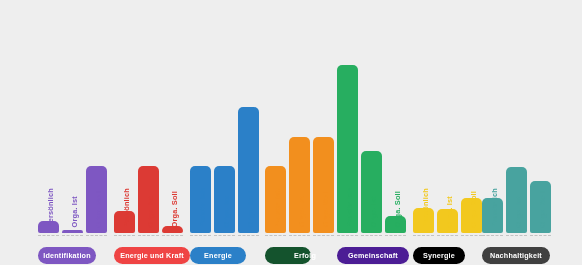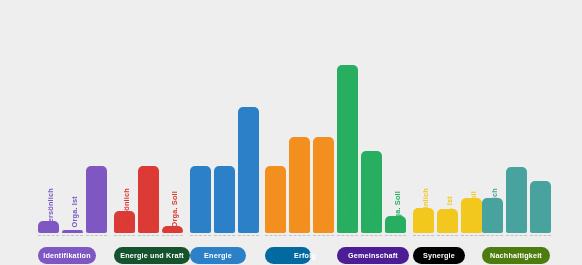--- a/index.html
+++ b/index.html
@@ -137,21 +137,21 @@
           </div>
           <div class="bar-slot">
             <div class="bar" style="height: 67.2px; background: rgb(220, 58, 52);"></div>
             <span class="bar-label" style="color: rgb(220, 58, 52);">Orga. Ist</span>
           </div>
           <div class="bar-slot">
             <div class="bar" style="height: 6.72px; background: rgb(220, 58, 52);"></div>
             <span class="bar-label" style="color: rgb(220, 58, 52);">Orga. Soll</span>
           </div>
         </div>
-        <div class="category-pill" style="background: #14532d; width: 76px;">Energie und Kraft</div>
+        <div class="category-pill" style="background: #ef4444; width: 76px;">Energie und Kraft</div>
       </div>
       <div class="bar-group" style="left: 190px;">
         <div class="bars">
           <div class="bar-slot">
             <div class="bar" style="height: 67.2px; background: rgb(43, 128, 200);"></div>
             <span class="bar-label" style="color: rgb(43, 128, 200);">Persönlich</span>
           </div>
           <div class="bar-slot">
             <div class="bar" style="height: 67.2px; background: rgb(43, 128, 200);"></div>
             <span class="bar-label" style="color: rgb(43, 128, 200);">Orga. Ist</span>
@@ -171,21 +171,21 @@
           </div>
           <div class="bar-slot">
             <div class="bar" style="height: 95.76px; background: rgb(242, 143, 30);"></div>
             <span class="bar-label" style="color: rgb(242, 143, 30);">Orga. Ist</span>
           </div>
           <div class="bar-slot">
             <div class="bar" style="height: 95.76px; background: rgb(242, 143, 30);"></div>
             <span class="bar-label" style="color: rgb(242, 143, 30);">Orga. Soll</span>
           </div>
         </div>
-        <div class="category-pill" style="background: #0369a1; width: 42px; padding-left: 40px;">Erfolg</div>
+        <div class="category-pill" style="background: #14532d; width: 42px; padding-left: 40px;">Erfolg</div>
       </div>
       <div class="bar-group" style="left: 337px;">
         <div class="bars">
           <div class="bar-slot">
             <div class="bar" style="height: 168px; background: rgb(39, 174, 96);"></div>
             <span class="bar-label" style="color: rgb(39, 174, 96);">Persönlich</span>
           </div>
           <div class="bar-slot">
             <div class="bar" style="height: 82.32px; background: rgb(39, 174, 96);"></div>
             <span class="bar-label" style="color: rgb(39, 174, 96);">Orga. Ist</span>
@@ -222,16 +222,16 @@
           </div>
           <div class="bar-slot">
             <div class="bar" style="height: 65.52px; background: rgb(72, 163, 159);"></div>
             <span class="bar-label" style="color: rgb(72, 163, 159);">Orga. Ist</span>
           </div>
           <div class="bar-slot">
             <div class="bar" style="height: 52.08px; background: rgb(72, 163, 159);"></div>
             <span class="bar-label" style="color: rgb(72, 163, 159);">Orga. Soll</span>
           </div>
         </div>
-        <div class="category-pill" style="background: #4d7c0f; width: 68px;">Nachhaltigkeit</div>
+        <div class="category-pill" style="background: #404040; width: 68px;">Nachhaltigkeit</div>
       </div>
     </div>
 </div>
 
 </body></html>

